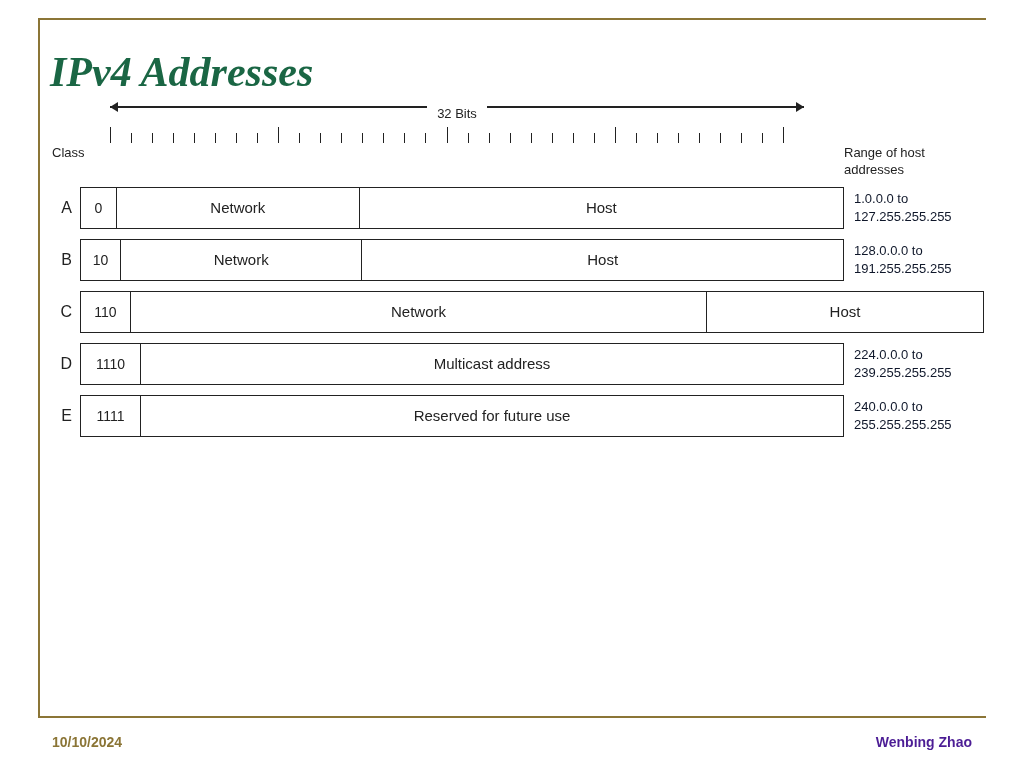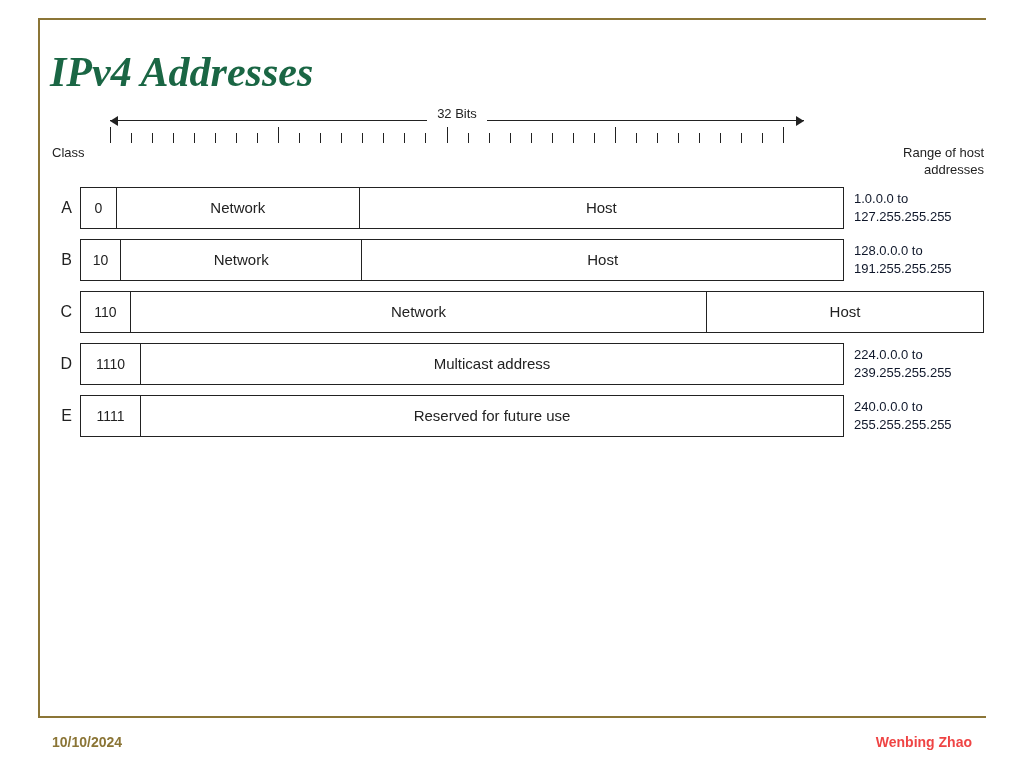--- a/index.html
+++ b/index.html
@@ -63,21 +63,21 @@
     .bits-row {
       display: flex;
       align-items: center;
       justify-content: center;
       margin-left: 60px;
       margin-right: 180px;
       margin-bottom: 4px;
     }
     .arrow-line {
       display: flex;
-      align-items: flex-end;
+      align-items: flex-start;
       width: 100%;
     }
     .arrow-shaft {
       flex: 1;
       height: 1.5px;
       background: #222;
       position: relative;
     }
     .arrow-left::before {
       content: '';
@@ -131,21 +131,21 @@
     .class-header-left {
       width: 70px;
       font-size: 13px;
       color: #222;
       padding-left: 2px;
     }
     .range-header-right {
       font-size: 13px;
       color: #222;
       margin-left: auto;
-      text-align: right;
+      text-align: left;
       width: 140px;
       line-height: 1.3;
     }
 
     
     .class-row {
       display: flex;
       align-items: center;
       margin-bottom: 10px;
     }
@@ -214,21 +214,21 @@
       align-items: center;
       gap: 20px;
     }
     .footer-date {
       font-size: 14px;
       color: #8B7536;
       font-weight: bold;
     }
     .footer-author {
       font-size: 14px;
-      color: #ef4444;
+      color: #4c1d95;
       font-weight: bold;
     }
   </style>
 </head>
 <body>
 
 <div class="page">
 
   <div class="border-top"></div>
   <div class="border-left"></div>

